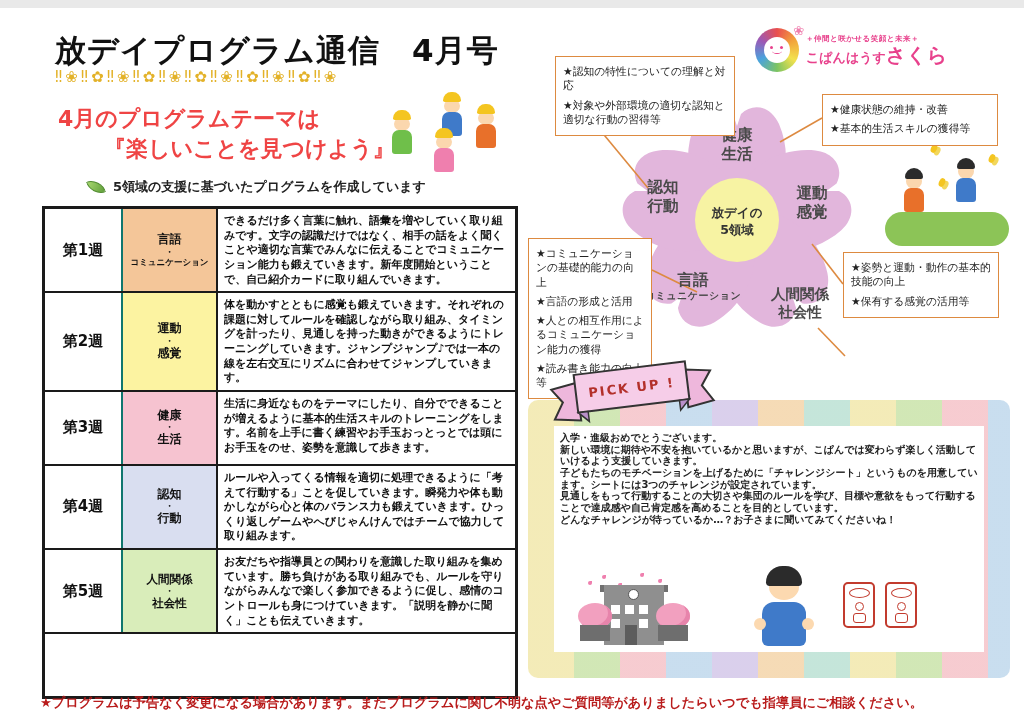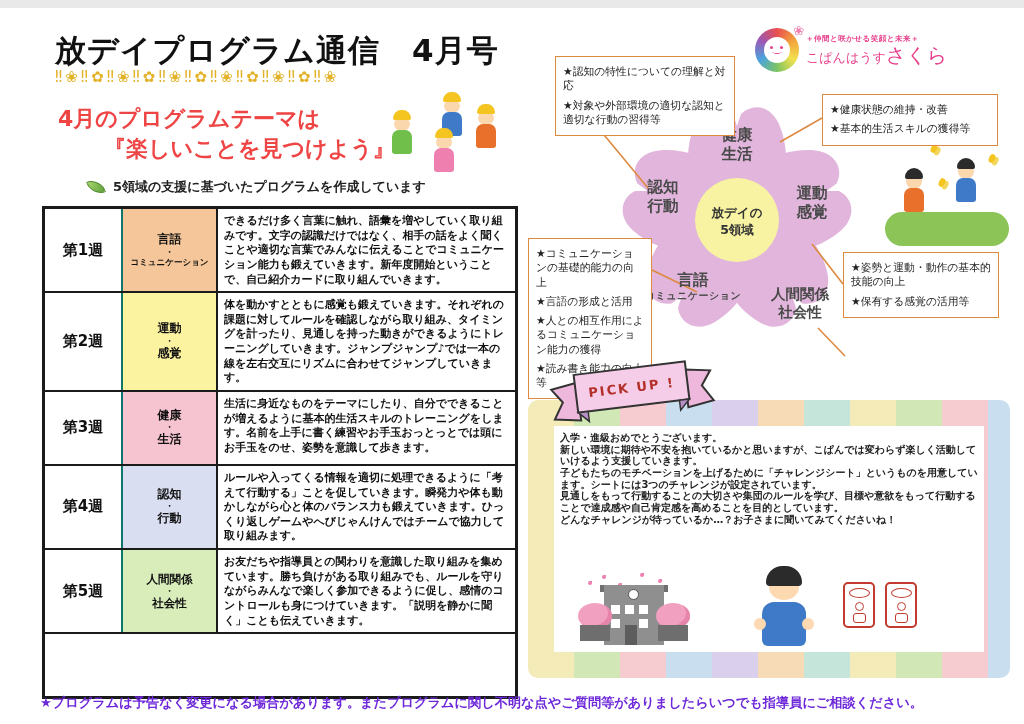--- a/index.html
+++ b/index.html
@@ -18,38 +18,38 @@
   .program-table { position:absolute; left:42px; top:198px; width:476px; border:3px solid #1a1a1a; background:#fff; }
   .t-row { display:grid; grid-template-columns:78px 95px 1fr; border-top:2px solid #1a1a1a; }
   .t-row.first { border-top:none; }
   .r1 { min-height:77px; } .r2 { min-height:78px; } .r3 { min-height:74px; } .r4 { min-height:74px; } .r5 { min-height:84px; }
   .week-cell { display:flex; align-items:center; justify-content:center; font-size:15px; font-weight:700; color:#111; border-right:2px solid #0f766e; }
   .cat-cell { display:flex; flex-direction:column; align-items:center; justify-content:center; text-align:center; font-weight:700; font-size:12px; line-height:1.3; color:#111; border-right:2px solid #1a1a1a; padding:2px; }
   .cat-cell .dot { font-size:9px; line-height:1; }
   .cat-cell .tiny { font-size:8.5px; }
   .desc-cell { padding:5px 6px 4px; font-size:11px; font-weight:700; line-height:1.33; color:#111; }
   .table-note { border-top:2px solid #1a1a1a; min-height:64px; padding:11px 8px 8px 6px; font-size:13.5px; font-weight:700; color:#111; }
-  .footer-note { position:absolute; left:40px; top:686px; width:960px; font-size:13.2px; font-weight:700; color:#6d28d9; }
+  .footer-note { position:absolute; left:40px; top:686px; width:960px; font-size:13.2px; font-weight:700; color:#b91c1c; }
 
   
   .kids1 { position:absolute; left:383px; top:84px; width:122px; height:88px; }
   .kid { position:absolute; width:26px; height:50px; }
   .kid .hat { position:absolute; top:0; left:4px; width:18px; height:10px; background:#f4c520; border-radius:9px 9px 2px 2px; z-index:2; }
   .kid .head { position:absolute; top:7px; left:5px; width:16px; height:14px; background:#fbd7ae; border-radius:50%; }
   .kid .body { position:absolute; top:20px; left:3px; width:20px; height:24px; border-radius:7px 7px 3px 3px; }
 
   
   .logo { position:absolute; left:755px; top:20px; display:flex; align-items:center; gap:7px; z-index:5; }
   .logo-ring { position:relative; width:44px; height:44px; border-radius:50%; background:conic-gradient(#e94f4f,#f2a33c,#f2e14e,#7cc463,#4aa3dd,#9b59b6,#e94f4f); }
   .logo-inner { position:absolute; inset:9px; background:#fff; border-radius:50%; }
   .logo-eyes { position:absolute; left:6px; top:9px; width:3px; height:3px; background:#e8418c; border-radius:50%; box-shadow:10px 0 0 #e8418c; }
   .logo-smile { position:absolute; left:8px; top:11px; width:10px; height:6px; border-bottom:1.5px solid #e8418c; border-radius:50%; }
   .logo-flower { position:absolute; top:-5px; right:-5px; color:#ef7fae; font-size:13px; }
   .logo-tagline { font-size:7.5px; color:#e8418c; letter-spacing:0.5px; font-weight:700; }
-  .logo-name { color:#e8418c; font-weight:400; font-size:13px; line-height:1.1; }
+  .logo-name { color:#e8418c; font-weight:700; font-size:13px; line-height:1.1; }
   .logo-name .big { font-size:20px; }
 
   
   .flower-svg { position:absolute; left:587px; top:62px; z-index:0; }
   .connector-svg { position:absolute; left:520px; top:0; z-index:1; pointer-events:none; }
   .petal-label { position:absolute; text-align:center; font-weight:800; color:#4a4a4a; font-size:15.5px; line-height:1.25; z-index:2; }
   .pl-health { left:697px; top:118px; width:80px; }
   .pl-motion { left:772px; top:176px; width:80px; }
   .pl-cognition { left:623px; top:170px; width:80px; }
   .pl-language { left:622px; top:263px; width:142px; }

